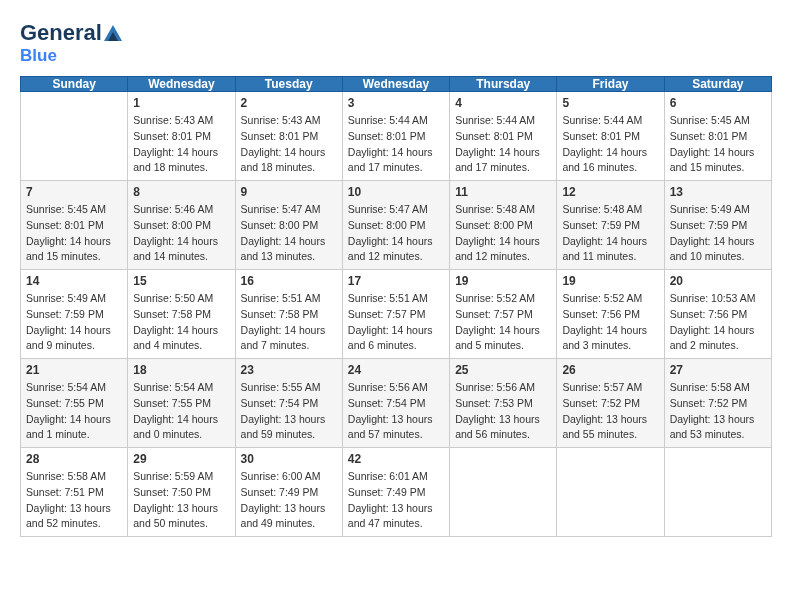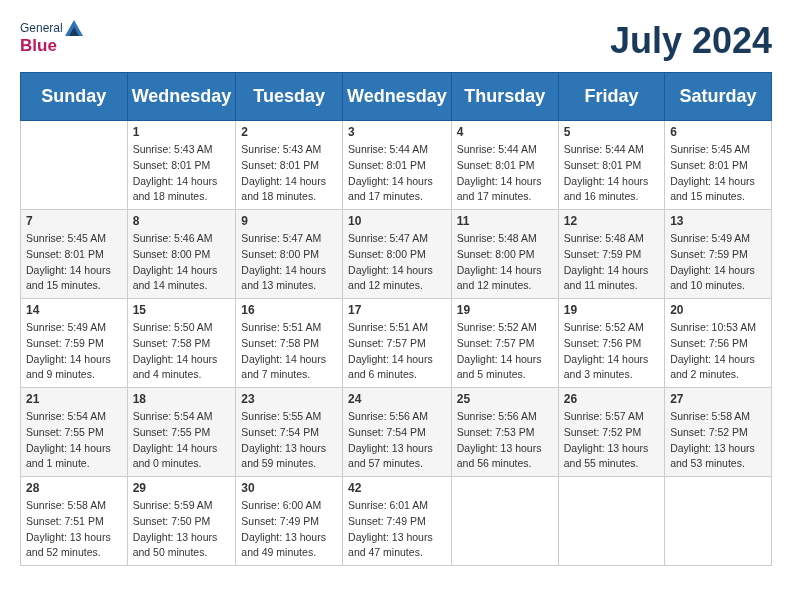--- a/index.html
+++ b/index.html
@@ -35,22 +35,22 @@
     }
     table {
       width: 100%;
       border-collapse: collapse;
       border: 1px solid #ccc;
     }
     th {
       background-color: #2e75b6;
       color: white;
       text-align: center;
-      padding: 13px 4px;
-      font-size: 18px;
+      padding: 0 4px;
+      font-size: 12px;
       border: 1px solid #1a5a9a;
     }
     td {
       vertical-align: top;
       padding: 4px 5px;
       border: 1px solid #ccc;
       font-size: 10.5px;
       color: #333;
       min-height: 70px;
       width: calc(100% / 7);
@@ -71,46 +71,45 @@
       line-height: 1.5;
     }
     .empty-cell {
       background-color: #f9f9f9;
     }
     .logo-row {
       display: flex;
       align-items: center;
     }
     .logo-text-general {
-      font-size: 12px;
-      font-weight: normal;
+      font-size: 22px;
+      font-weight: bold;
       color: #1a3a5c;
     }
     .logo-text-blue {
       font-size: 17px;
       font-weight: bold;
-      color: #be185d;
+      color: #3b82f6;
     }
   </style>
 </head>
 <body>
 
 <div class="header-section">
   <div class="logo">
     <div class="logo-row">
       <span class="logo-text-general">General</span>
       <svg width="18" height="16" viewBox="0 0 18 16" style="margin: 0 2px;">
         <polygon points="0,16 9,0 18,16" fill="#2e75b6"></polygon>
         <polygon points="4,16 9,7 14,16" fill="#1a3a5c"></polygon>
       </svg>
     </div>
     <span class="logo-text-blue">Blue</span>
   </div>
   <div class="title-section">
-    <div class="month-title">July 2024</div>
   </div>
 </div>
 
 <table>
   <thead>
     <tr>
     <th>Sunday</th>
         <th>Wednesday</th>
         <th>Tuesday</th>
         <th>Wednesday</th>

